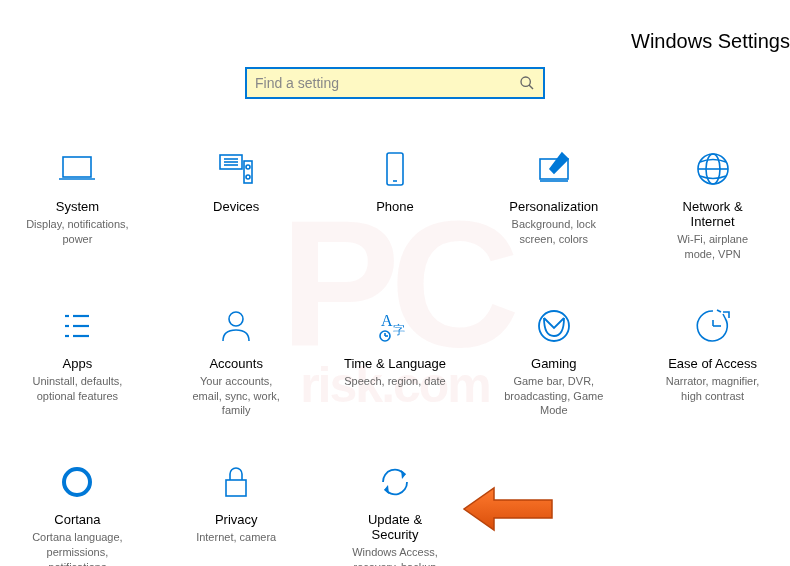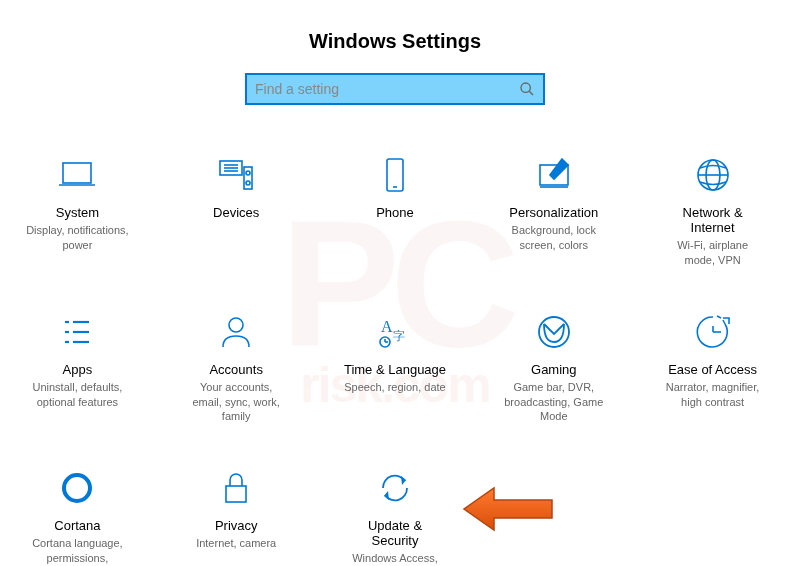--- a/index.html
+++ b/index.html
@@ -42,39 +42,39 @@
       white-space: nowrap;
     }
     .container {
       width: 100%;
       height: 100%;
       position: relative;
       z-index: 1;
       padding-top: 30px;
     }
     .page-title {
-      text-align: center;
+      text-align: right;
       font-size: 20px;
-      font-weight: 700;
+      font-weight: 400;
       color: #000;
-      margin-bottom: 20px;
+      margin-bottom: 14px;
     }
     .search-wrapper {
       display: flex;
       justify-content: center;
       margin-bottom: 50px;
     }
     .search-box {
       width: 300px;
       height: 32px;
       border: 2px solid #0078d7;
       display: flex;
       align-items: center;
       padding: 0 8px;
-      background: #7dd3fc;
+      background: #fef9c3;
     }
     .search-input {
       flex: 1;
       border: none;
       outline: none;
       font-size: 14px;
       color: #666;
       background: transparent;
     }
     .search-input::placeholder {

